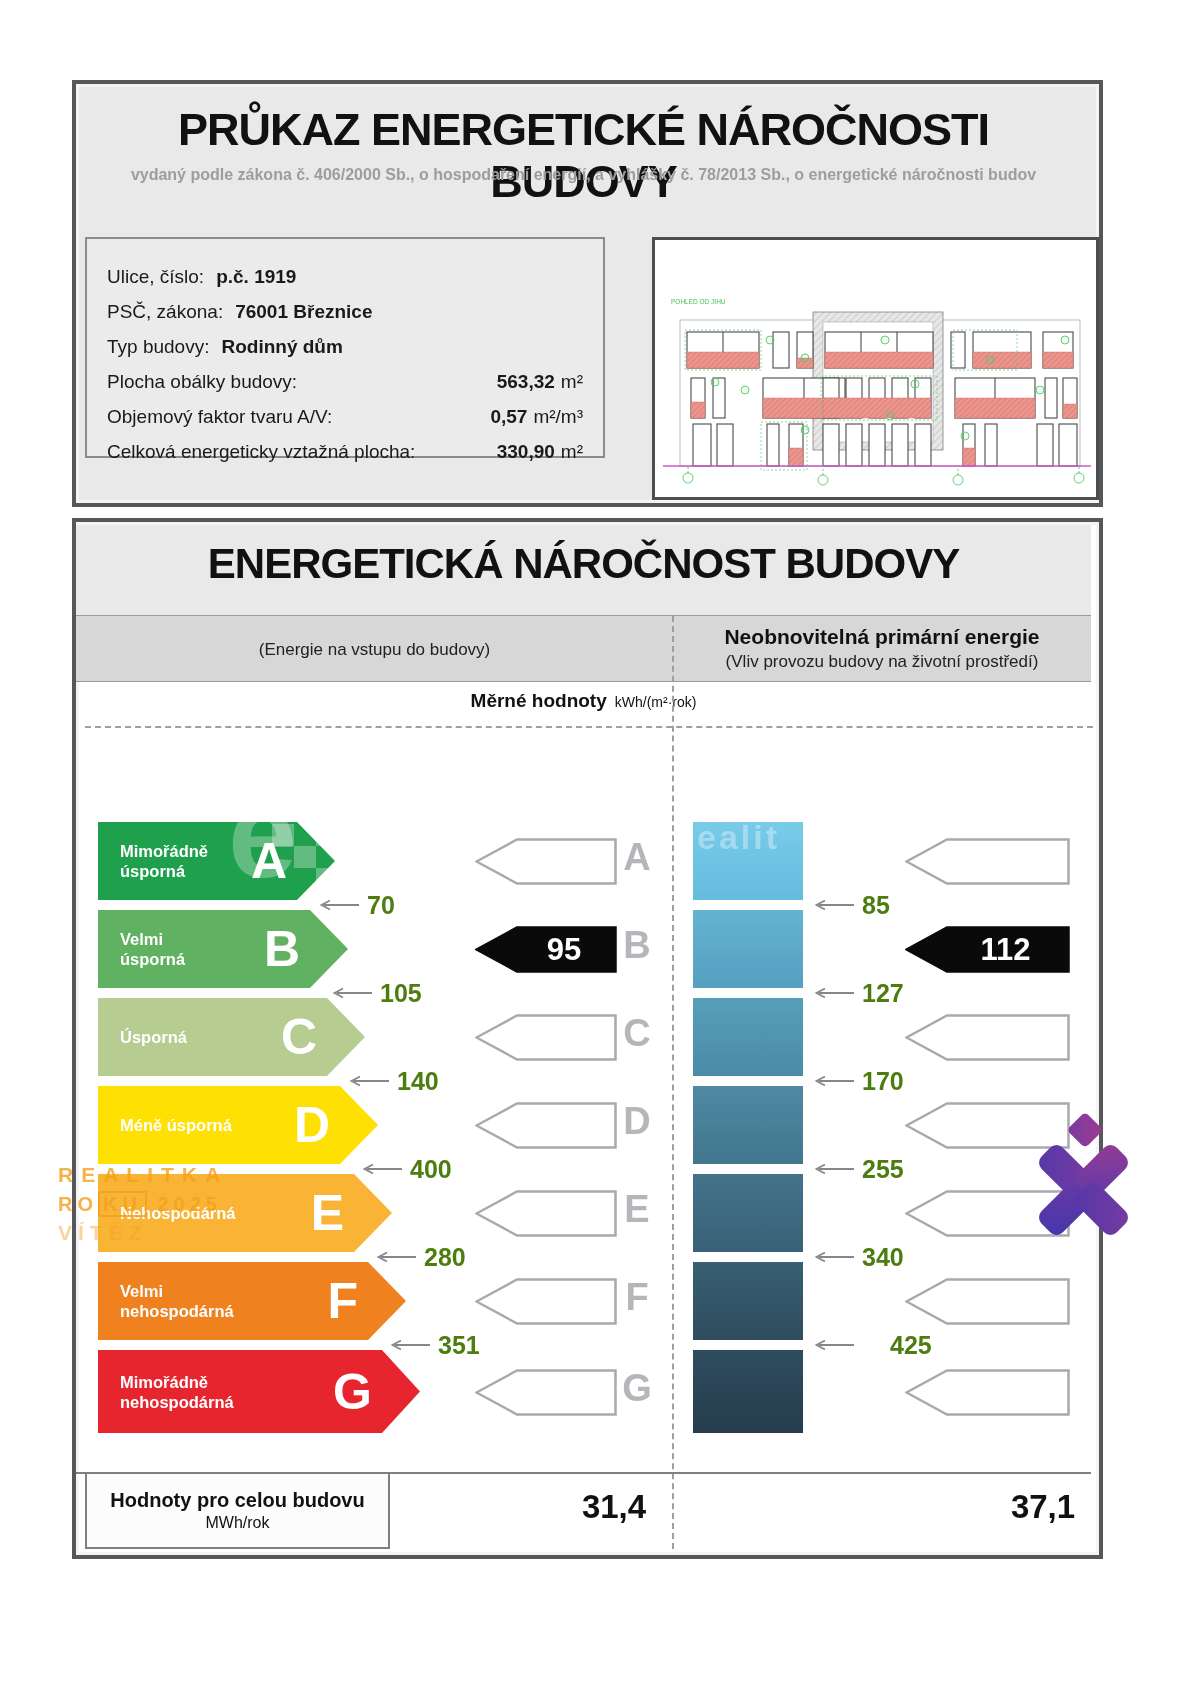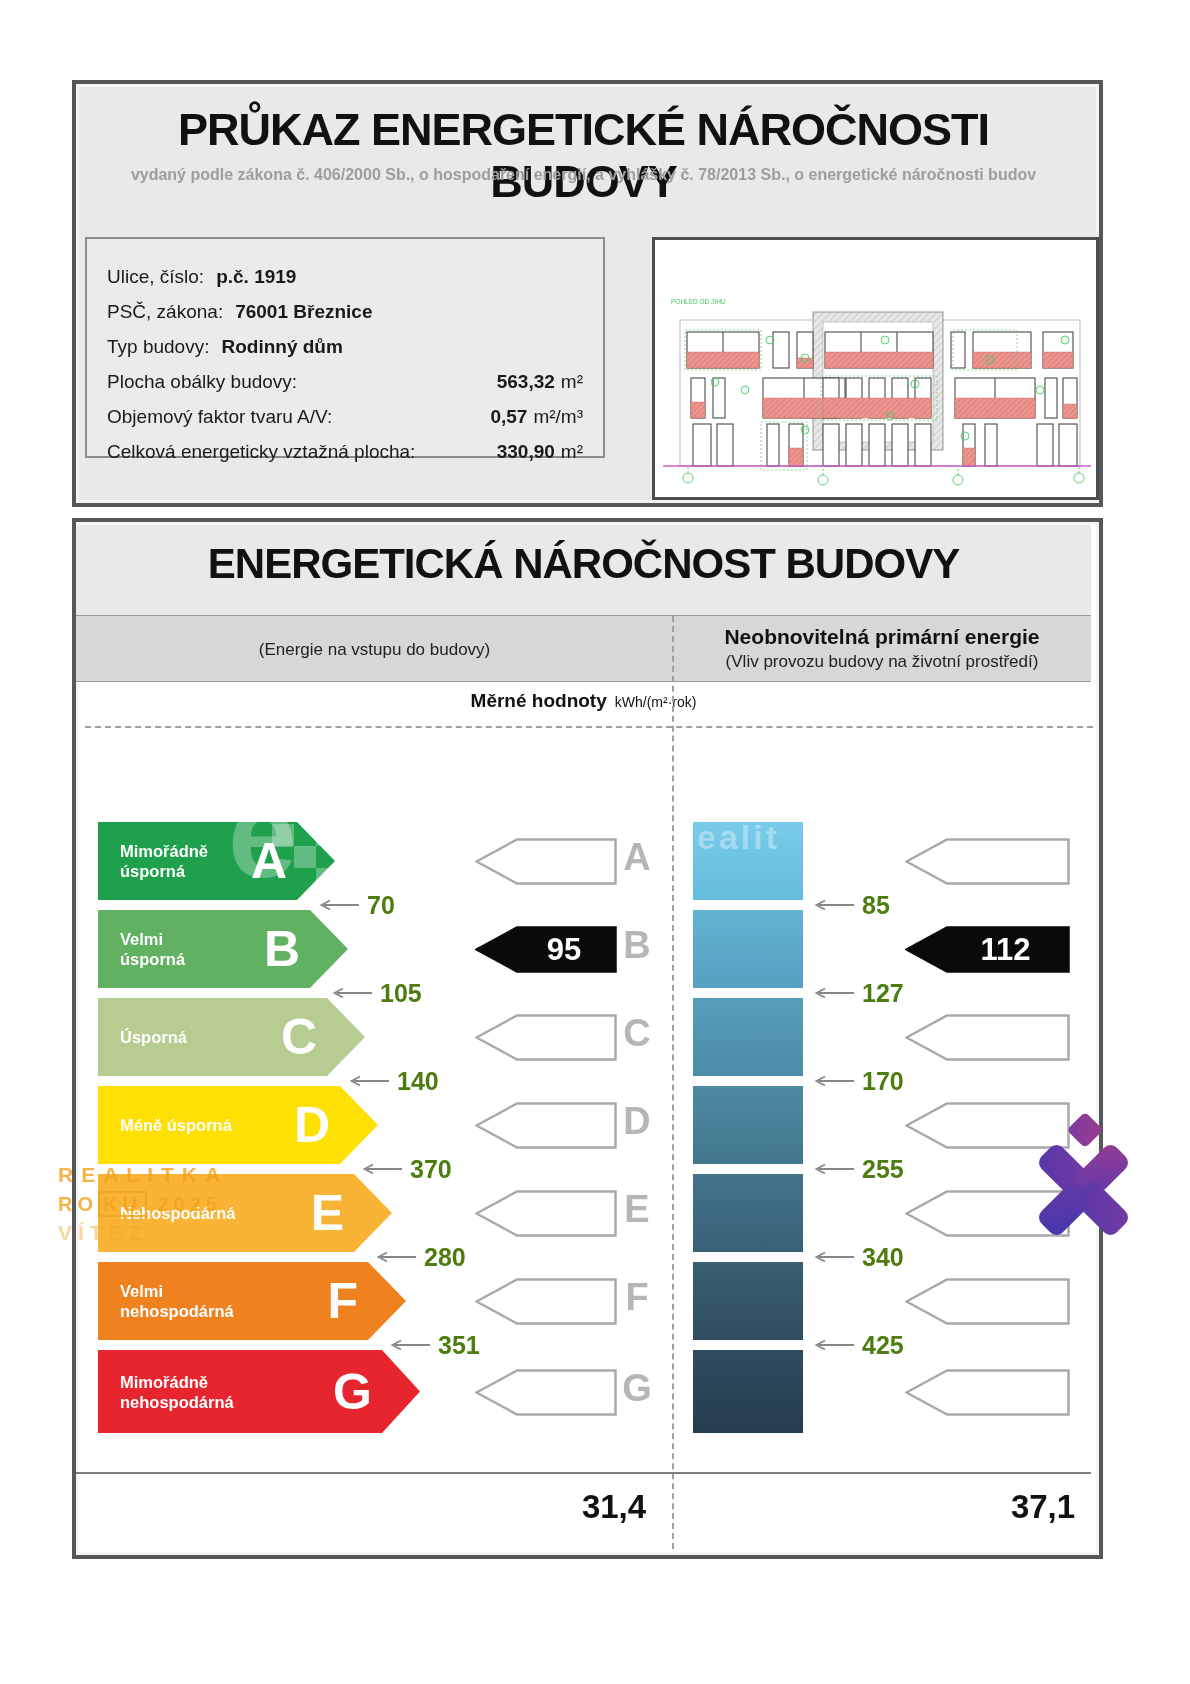--- a/index.html
+++ b/index.html
@@ -281,21 +281,21 @@
           <line x1="44" y1="7" x2="9" y2="7" stroke="#85878a" stroke-width="1.8"></line>
           <path d="M15 2.5 L6.5 7 L15 11.5" fill="none" stroke="#85878a" stroke-width="1.8"></path>
         </svg>
         <span>140</span>
       </div>
       <div class="marker" style="left: 358px; top: 1157px;">
         <svg width="46" height="14" viewBox="0 0 46 14">
           <line x1="44" y1="7" x2="9" y2="7" stroke="#85878a" stroke-width="1.8"></line>
           <path d="M15 2.5 L6.5 7 L15 11.5" fill="none" stroke="#85878a" stroke-width="1.8"></path>
         </svg>
-        <span>370</span>
+        <span>400</span>
       </div>
       <div class="marker" style="left: 372px; top: 1245px;">
         <svg width="46" height="14" viewBox="0 0 46 14">
           <line x1="44" y1="7" x2="9" y2="7" stroke="#85878a" stroke-width="1.8"></line>
           <path d="M15 2.5 L6.5 7 L15 11.5" fill="none" stroke="#85878a" stroke-width="1.8"></path>
         </svg>
         <span>280</span>
       </div>
       <div class="marker" style="left: 386px; top: 1333px;">
         <svg width="46" height="14" viewBox="0 0 46 14">
@@ -332,21 +332,21 @@
         </svg>
         <span>255</span>
       </div>
       <div class="marker" style="left: 810px; top: 1245px;">
         <svg width="46" height="14" viewBox="0 0 46 14">
           <line x1="44" y1="7" x2="9" y2="7" stroke="#85878a" stroke-width="1.8"></line>
           <path d="M15 2.5 L6.5 7 L15 11.5" fill="none" stroke="#85878a" stroke-width="1.8"></path>
         </svg>
         <span>340</span>
       </div>
-      <div class="marker" style="left: 810px; top: 1333px;">
+      <div class="marker" style="left: 810px; top: 1333px; gap: 28px;">
         <svg width="46" height="14" viewBox="0 0 46 14">
           <line x1="44" y1="7" x2="9" y2="7" stroke="#85878a" stroke-width="1.8"></line>
           <path d="M15 2.5 L6.5 7 L15 11.5" fill="none" stroke="#85878a" stroke-width="1.8"></path>
         </svg>
         <span>425</span>
       </div>
       <div class="arrowbox" style="left: 475px; top: 838px; width: 142px; height: 47px;"><svg width="142" height="47" viewBox="0 0 142 47">
           <path d="M 140.5 1.5 H 42 L 1.5 23.5 L 42 45.5 H 140.5 Z" fill="#ffffff" stroke="#a7a9ac" stroke-width="2.5"></path>
         </svg></div>
       <div class="grayletter" style="left: 613px; top: 836px;">A</div>
@@ -425,16 +425,20 @@
       </linearGradient>
     </defs>
     <rect x="50" y="11" width="26" height="26" rx="5" fill="url(#pg)" transform="rotate(45 63 24)"></rect>
     <rect x="16" y="50" width="54" height="30" rx="9" fill="url(#pg)" transform="rotate(45 43 65)"></rect>
     <rect x="53" y="50" width="54" height="30" rx="9" fill="url(#pg)" transform="rotate(-45 80 65)"></rect>
     <rect x="16" y="88" width="54" height="30" rx="9" fill="url(#pg)" transform="rotate(-45 43 103)"></rect>
     <rect x="53" y="88" width="54" height="30" rx="9" fill="url(#pg)" transform="rotate(45 80 103)"></rect>
   </svg>
 
   <div class="rowline"></div>
+  <div class="totcell">
+    <div class="tl">Hodnoty pro celou budovu</div>
+    <div class="tu">MWh/rok</div>
+  </div>
   <div class="totval" style="left:514px;">31,4</div>
   <div class="totval" style="left:943px;">37,1</div>
 
 </div>
 
 </body></html>

